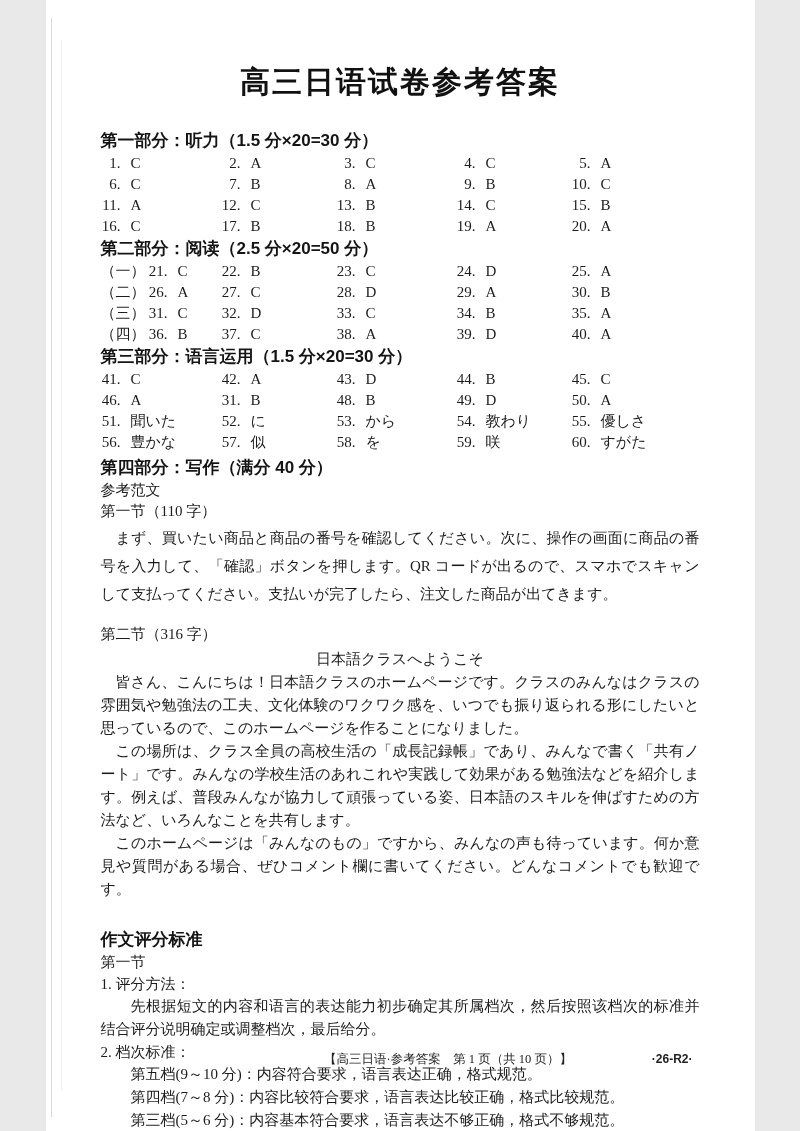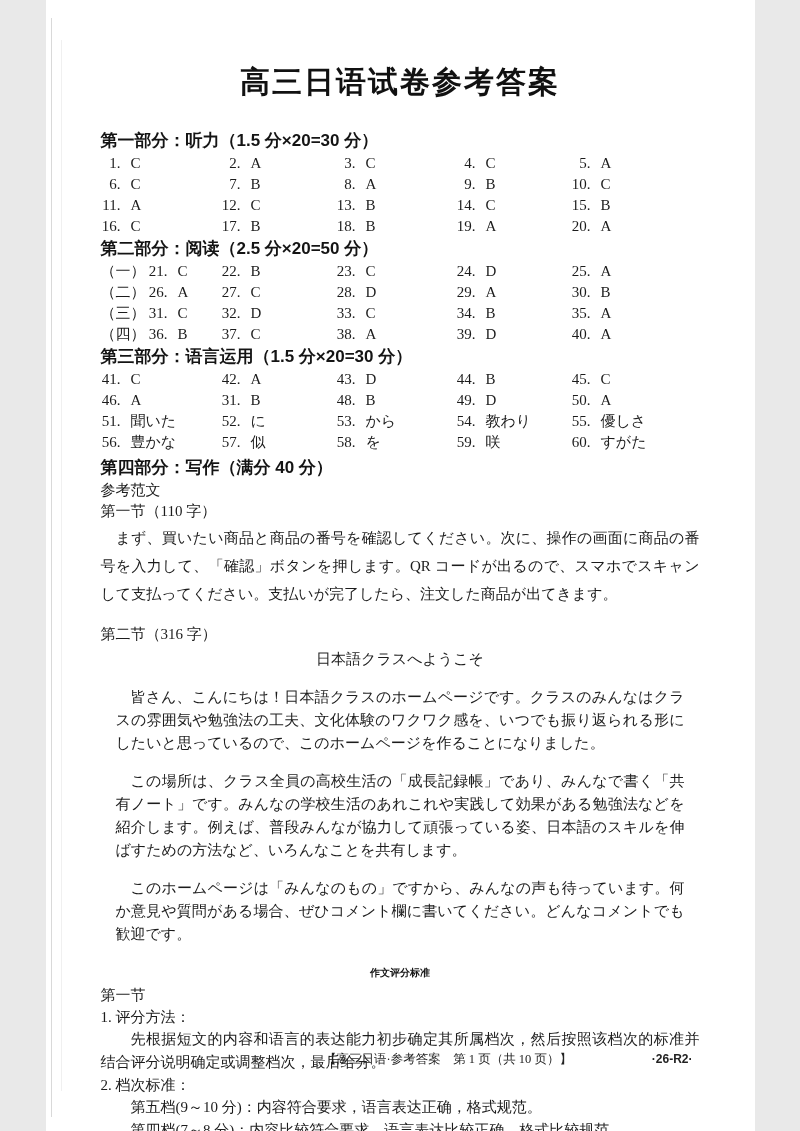--- a/index.html
+++ b/index.html
@@ -39,26 +39,26 @@
     grid-template-columns:120px 115px 120px 115px 1fr;
     height:21px;line-height:21px;
     font-size:15px;
   }
   .ans-cell{white-space:nowrap;}
   .num{display:inline-block;width:20px;text-align:right;margin-right:10px;}
   .prefix{display:inline-block;margin-right:2px;}
   .w-heading{margin-top:4px;}
   .w-line{line-height:21px;}
   .para{line-height:28px;text-align:justify;text-indent:1em;margin:0;font-family:Liberation Serif, serif;}
-  .para-jp{line-height:23px;text-align:justify;text-indent:1em;margin:15px;}
+  .para-jp{line-height:23px;text-align:justify;text-indent:1em;margin:0;}
   .gap-top{margin-top:14px;}
   .center-title{text-align:center;line-height:24px;margin-top:2px;}
   .rubric-heading{
     font-family:"Liberation Sans","DejaVu Sans",sans-serif;
-    font-weight:700;font-size:10px;line-height:22px;margin-top:16px;color:#141414;text-align:center;
+    font-weight:700;font-size:17px;line-height:22px;margin-top:28px;color:#141414;
   }
   .r-line{line-height:22px;}
   .r-para{line-height:23px;text-indent:2em;text-align:justify;margin:0;}
   .r-level{line-height:23px;padding-left:30px;}
   .footer{
     position:absolute;left:0;top:1050px;width:100%;
     text-align:center;font-size:12.5px;line-height:18px;color:#222;padding-left:48px;
   }
   .footer-code{
     position:absolute;right:62px;top:1050px;

